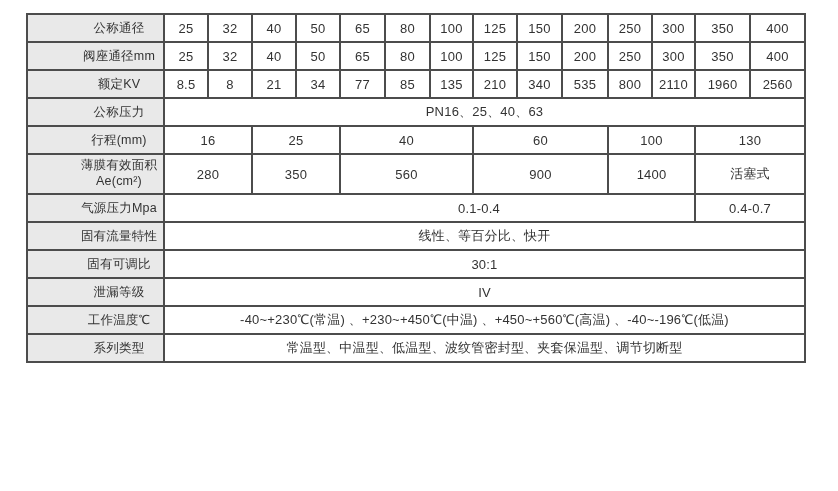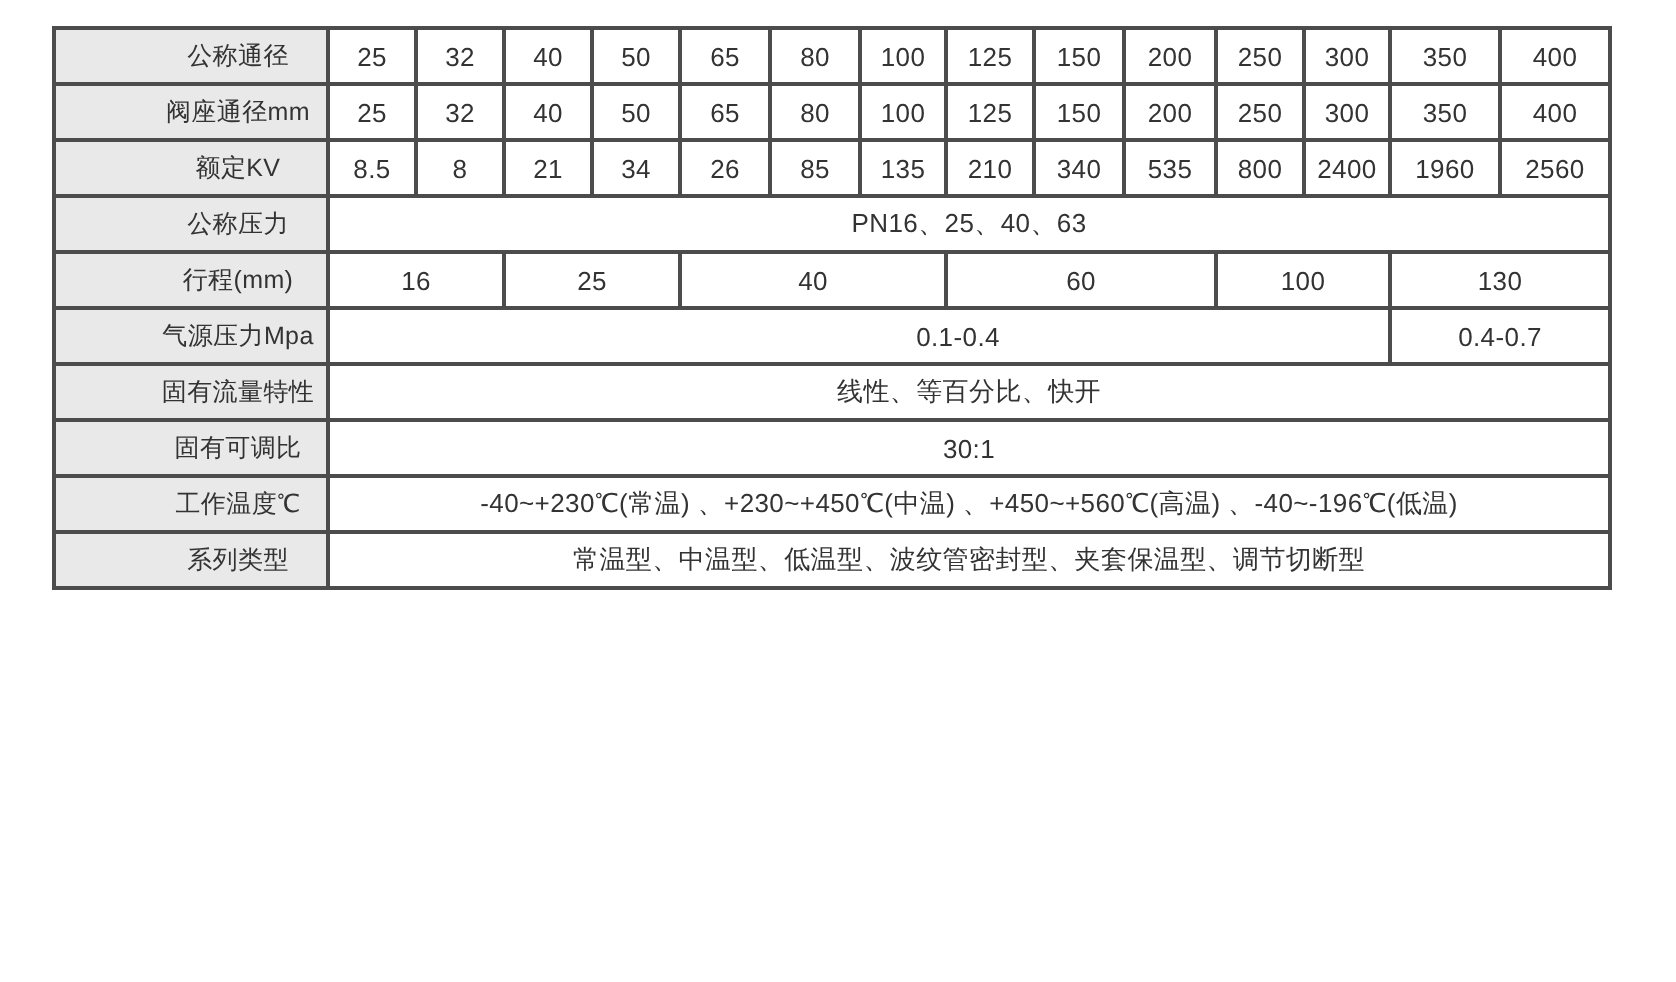--- a/index.html
+++ b/index.html
@@ -101,58 +101,74 @@
           <td>300</td>
           <td>350</td>
           <td>400</td>
         </tr>
         <tr>
           <td class="label">额定KV</td>
           <td>8.5</td>
           <td>8</td>
           <td>21</td>
           <td>34</td>
-          <td>26</td>
+          <td>77</td>
           <td>85</td>
           <td>135</td>
           <td>210</td>
           <td>340</td>
           <td>535</td>
           <td>800</td>
-          <td>2400</td>
+          <td>2110</td>
           <td>1960</td>
           <td>2560</td>
         </tr>
         <tr>
           <td class="label">公称压力</td>
           <td colspan="14">PN16、25、40、63</td>
         </tr>
         <tr>
           <td class="label">行程(mm)</td>
           <td colspan="2">16</td>
           <td colspan="2">25</td>
           <td colspan="3">40</td>
           <td colspan="3">60</td>
           <td colspan="2">100</td>
           <td colspan="2">130</td>
         </tr>
+        <tr class="tall">
+          <td class="label">
+            <div>薄膜有效面积</div>
+            <div>Ae(cm²)</div>
+          </td>
+          <td colspan="2">280</td>
+          <td colspan="2">350</td>
+          <td colspan="3">560</td>
+          <td colspan="3">900</td>
+          <td colspan="2">1400</td>
+          <td colspan="2">活塞式</td>
+        </tr>
         <tr>
           <td class="label">气源压力Mpa</td>
           <td colspan="12" style="padding-left: 100px; margin-left: 44px;">0.1-0.4</td>
           <td colspan="2">0.4-0.7</td>
         </tr>
         <tr>
           <td class="label">固有流量特性</td>
           <td colspan="14">线性、等百分比、快开</td>
         </tr>
         <tr>
           <td class="label">固有可调比</td>
           <td colspan="14">30:1</td>
         </tr>
         <tr>
+          <td class="label">泄漏等级</td>
+          <td colspan="14">IV</td>
+        </tr>
+        <tr>
           <td class="label">工作温度℃</td>
           <td colspan="14">-40~+230℃(常温) 、+230~+450℃(中温) 、+450~+560℃(高温) 、-40~-196℃(低温)</td>
         </tr>
         <tr>
           <td class="label">系列类型</td>
           <td colspan="14">常温型、中温型、低温型、波纹管密封型、夹套保温型、调节切断型</td>
         </tr>
       </tbody>
   </table>
 </div>

